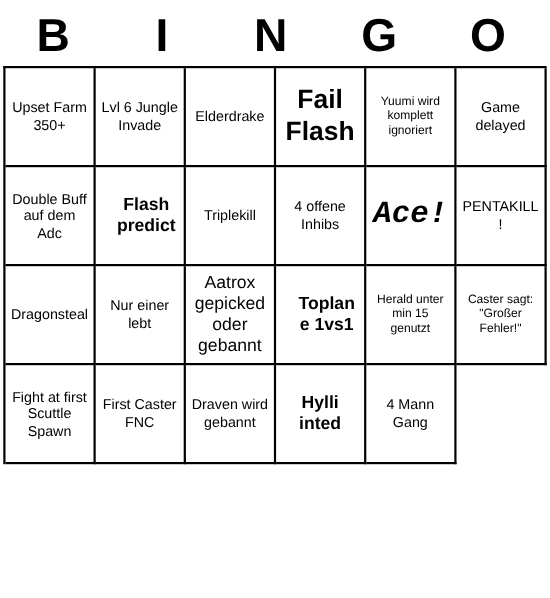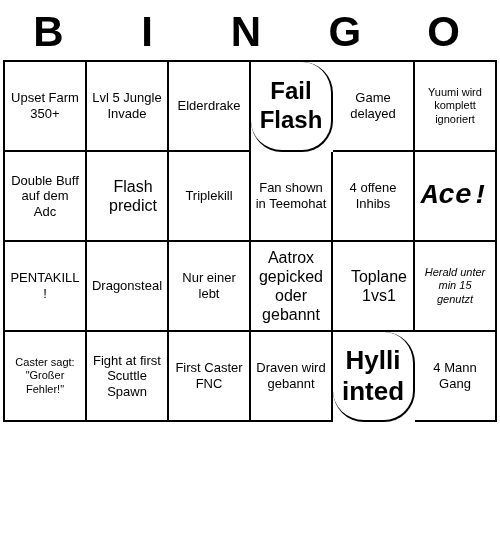--- a/index.html
+++ b/index.html
@@ -58,66 +58,64 @@
       text-align: center;
       padding: 4px;
       font-size: 13px;
       line-height: 1.2;
       word-break: break-word;
     }
 
     .bingo-cell.large-text {
       font-size: 22px;
       font-weight: bold;
-      border-radius: 31px;
     }
 
     .bingo-cell.xlarge-text {
       font-size: 28px;
       font-weight: bold;
     }
 
     .bingo-cell.medium-text {
       font-size: 16px;
-      font-weight: normal;
+      font-weight: bold;
       padding-left: 16px;
     }
   </style>
 </head>
 <body>
 
 <div class="bingo-container">
   <div class="bingo-title">
 
   <span>B</span>
       <span>I</span>
       <span>N</span>
       <span>G</span>
       <span>O</span>
     </div>
   <div class="bingo-grid">
 
   <div class="bingo-cell">Upset Farm 350+</div>
-      <div class="bingo-cell">Lvl 5 Jungle Invade</div>
+      <div class="bingo-cell">Lvl 6 Jungle Invade</div>
       <div class="bingo-cell">Elderdrake</div>
       <div class="bingo-cell large-text" style="font-size: 24px; font-weight: bold;">Fail Flash</div>
+      <div class="bingo-cell" style="font-size: 11px;">Yuumi wird komplett ignoriert</div>
       <div class="bingo-cell">Game delayed</div>
-      <div class="bingo-cell" style="font-size: 11px;">Yuumi wird komplett ignoriert</div>
       <div class="bingo-cell">Double Buff auf dem Adc</div>
       <div class="bingo-cell medium-text">Flash predict</div>
       <div class="bingo-cell">Triplekill</div>
-      <div class="bingo-cell">Fan shown in Teemohat</div>
       <div class="bingo-cell">4 offene Inhibs</div>
       <div class="bingo-cell xlarge-text" style="font-size: 28px; font-style: italic; font-family: Liberation Mono, monospace;">Ace!</div>
       <div class="bingo-cell">PENTAKILL!</div>
       <div class="bingo-cell">Dragonsteal</div>
       <div class="bingo-cell">Nur einer lebt</div>
       <div class="bingo-cell" style="font-size: 16px;">Aatrox gepicked oder gebannt</div>
       <div class="bingo-cell medium-text">Toplane 1vs1</div>
-      <div class="bingo-cell" style="font-size: 11px; font-style: italic;">Herald unter min 15 genutzt</div>
+      <div class="bingo-cell" style="font-size: 11px;">Herald unter min 15 genutzt</div>
       <div class="bingo-cell" style="font-size: 11px;">Caster sagt: "Großer Fehler!"</div>
       <div class="bingo-cell">Fight at first Scuttle Spawn</div>
       <div class="bingo-cell">First Caster FNC</div>
       <div class="bingo-cell">Draven wird gebannt</div>
-      <div class="bingo-cell large-text" style="font-size: 26px; font-weight: bold; text-align: center;">Hylli inted</div>
+      <div class="bingo-cell large-text" style="font-size: 16px; font-weight: bold; text-align: center;">Hylli inted</div>
       <div class="bingo-cell">4 Mann Gang</div>
     </div>
 </div>
 
 </body></html>

